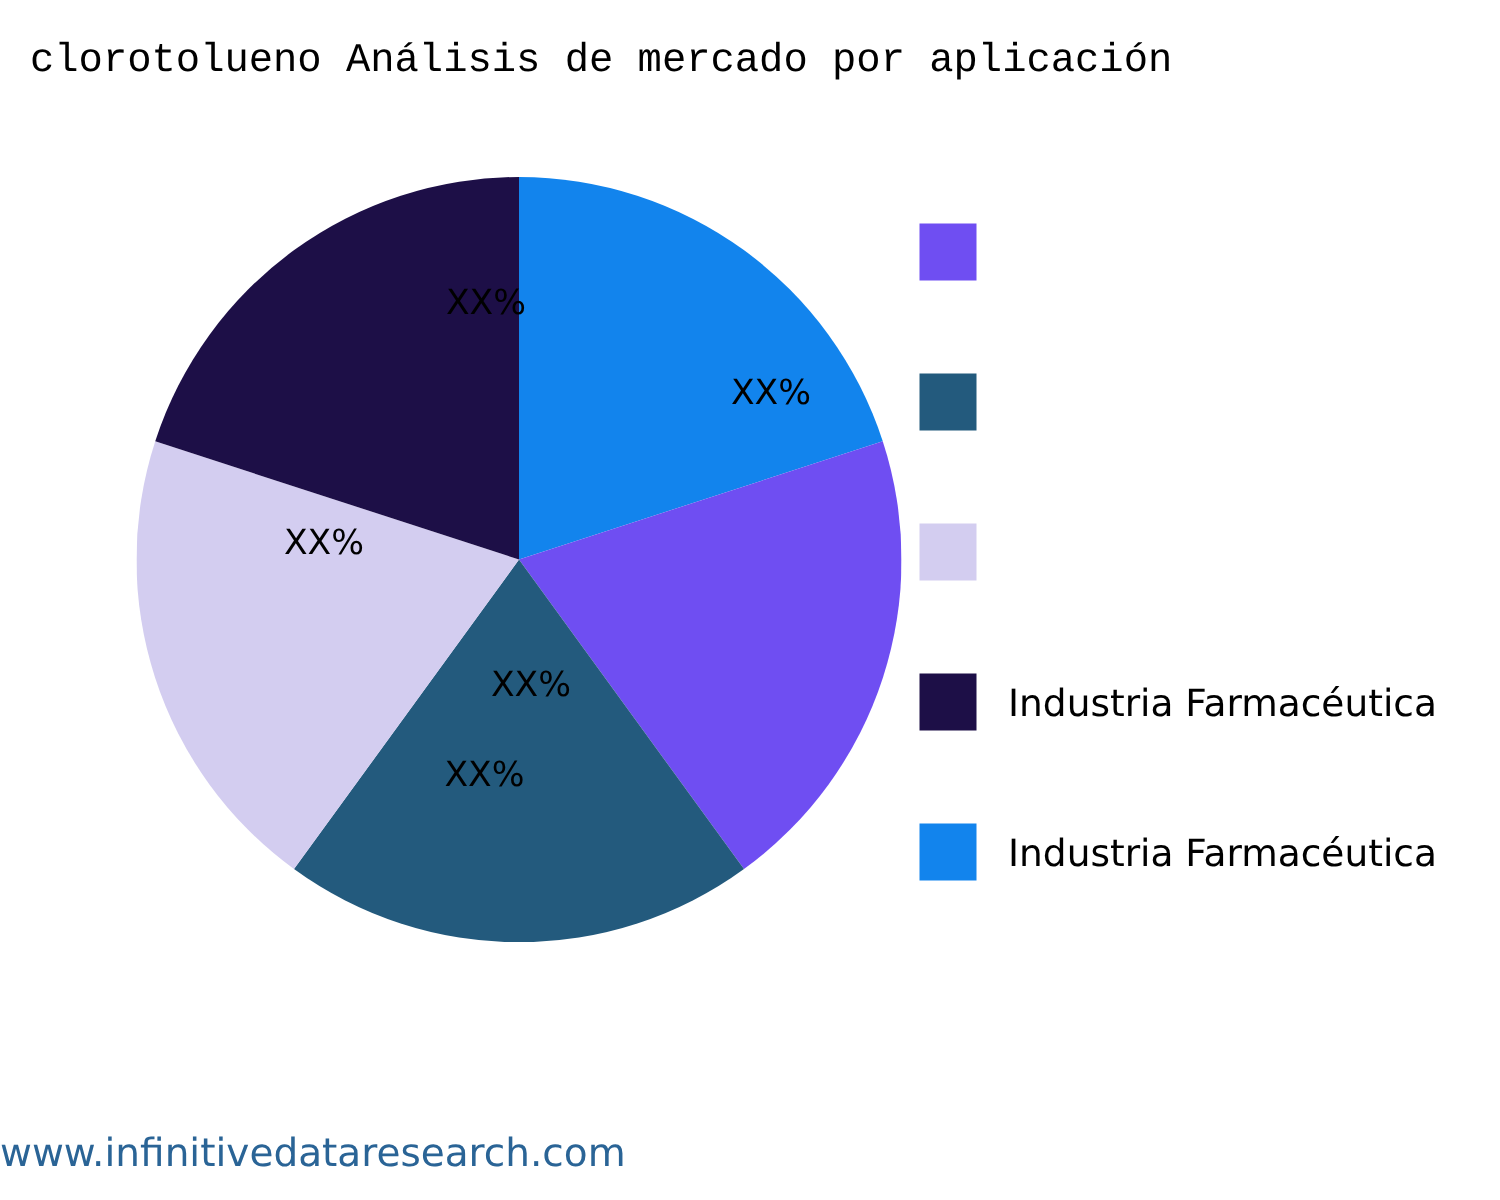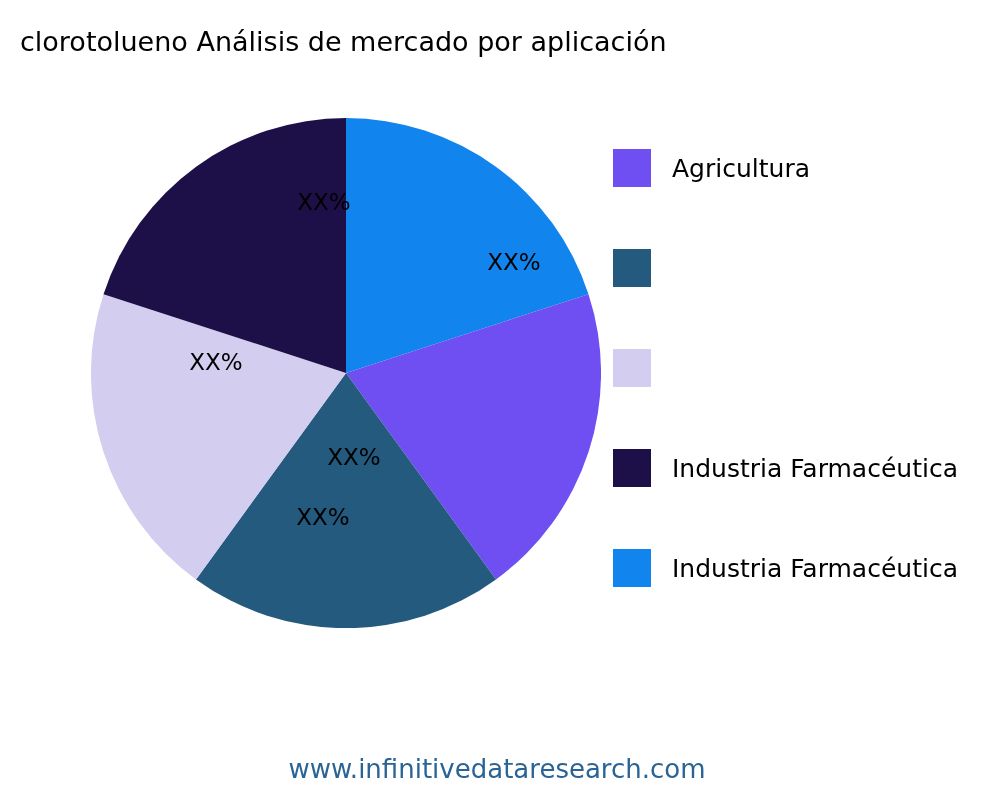--- a/index.html
+++ b/index.html
@@ -14,20 +14,21 @@
     overflow: hidden;
     position: relative;
   }
   #chart-title {
     position: absolute;
     left: 20px;
     top: 26px;
     font-size: 27px;
     color: #000000;
     white-space: nowrap;
+    font-family: Liberation Mono, monospace;
   }
   #pie-wrap {
     position: absolute;
     left: 91px;
     top: 118px;
     width: 510px;
     height: 510px;
   }
   #pie-svg {
     display: block;
@@ -66,21 +67,21 @@
     left: 0;
     right: 0;
     bottom: 16px;
     text-align: center;
     font-size: 26px;
     color: #2a6496;
     padding-right: 0px;
   }
   #footer-inner {
     display: block;
-    text-align: center;
+    text-align: left;
     padding-right: 6px;
   }
 </style>
 </head>
 <body>
 
 <div id="chart-title">clorotolueno Análisis de mercado por aplicación</div>
 
 <div id="pie-wrap">
   <svg id="pie-svg" width="510" height="510" viewBox="0 0 510 510">
@@ -95,21 +96,20 @@
     <text class="slice-label" x="263" y="340">XX%</text>
     <text class="slice-label" x="232" y="400">XX%</text>
     <text class="slice-label" x="125" y="245">XX%</text>
     <text class="slice-label" x="233" y="85">XX%</text>
   </svg>
 </div>
 
 <div id="legend">
   <div class="legend-item">
     <span class="legend-swatch" style="background:#6f4ef2"></span>
-    <span class="legend-label">Agricultura</span>
   </div>
   <div class="legend-item">
     <span class="legend-swatch" style="background:#235a7d"></span>
   </div>
   <div class="legend-item">
     <span class="legend-swatch" style="background:#d3cdf0"></span>
   </div>
   <div class="legend-item">
     <span class="legend-swatch" style="background:#1d0f47"></span>
     <span class="legend-label">Industria Farmacéutica</span>

